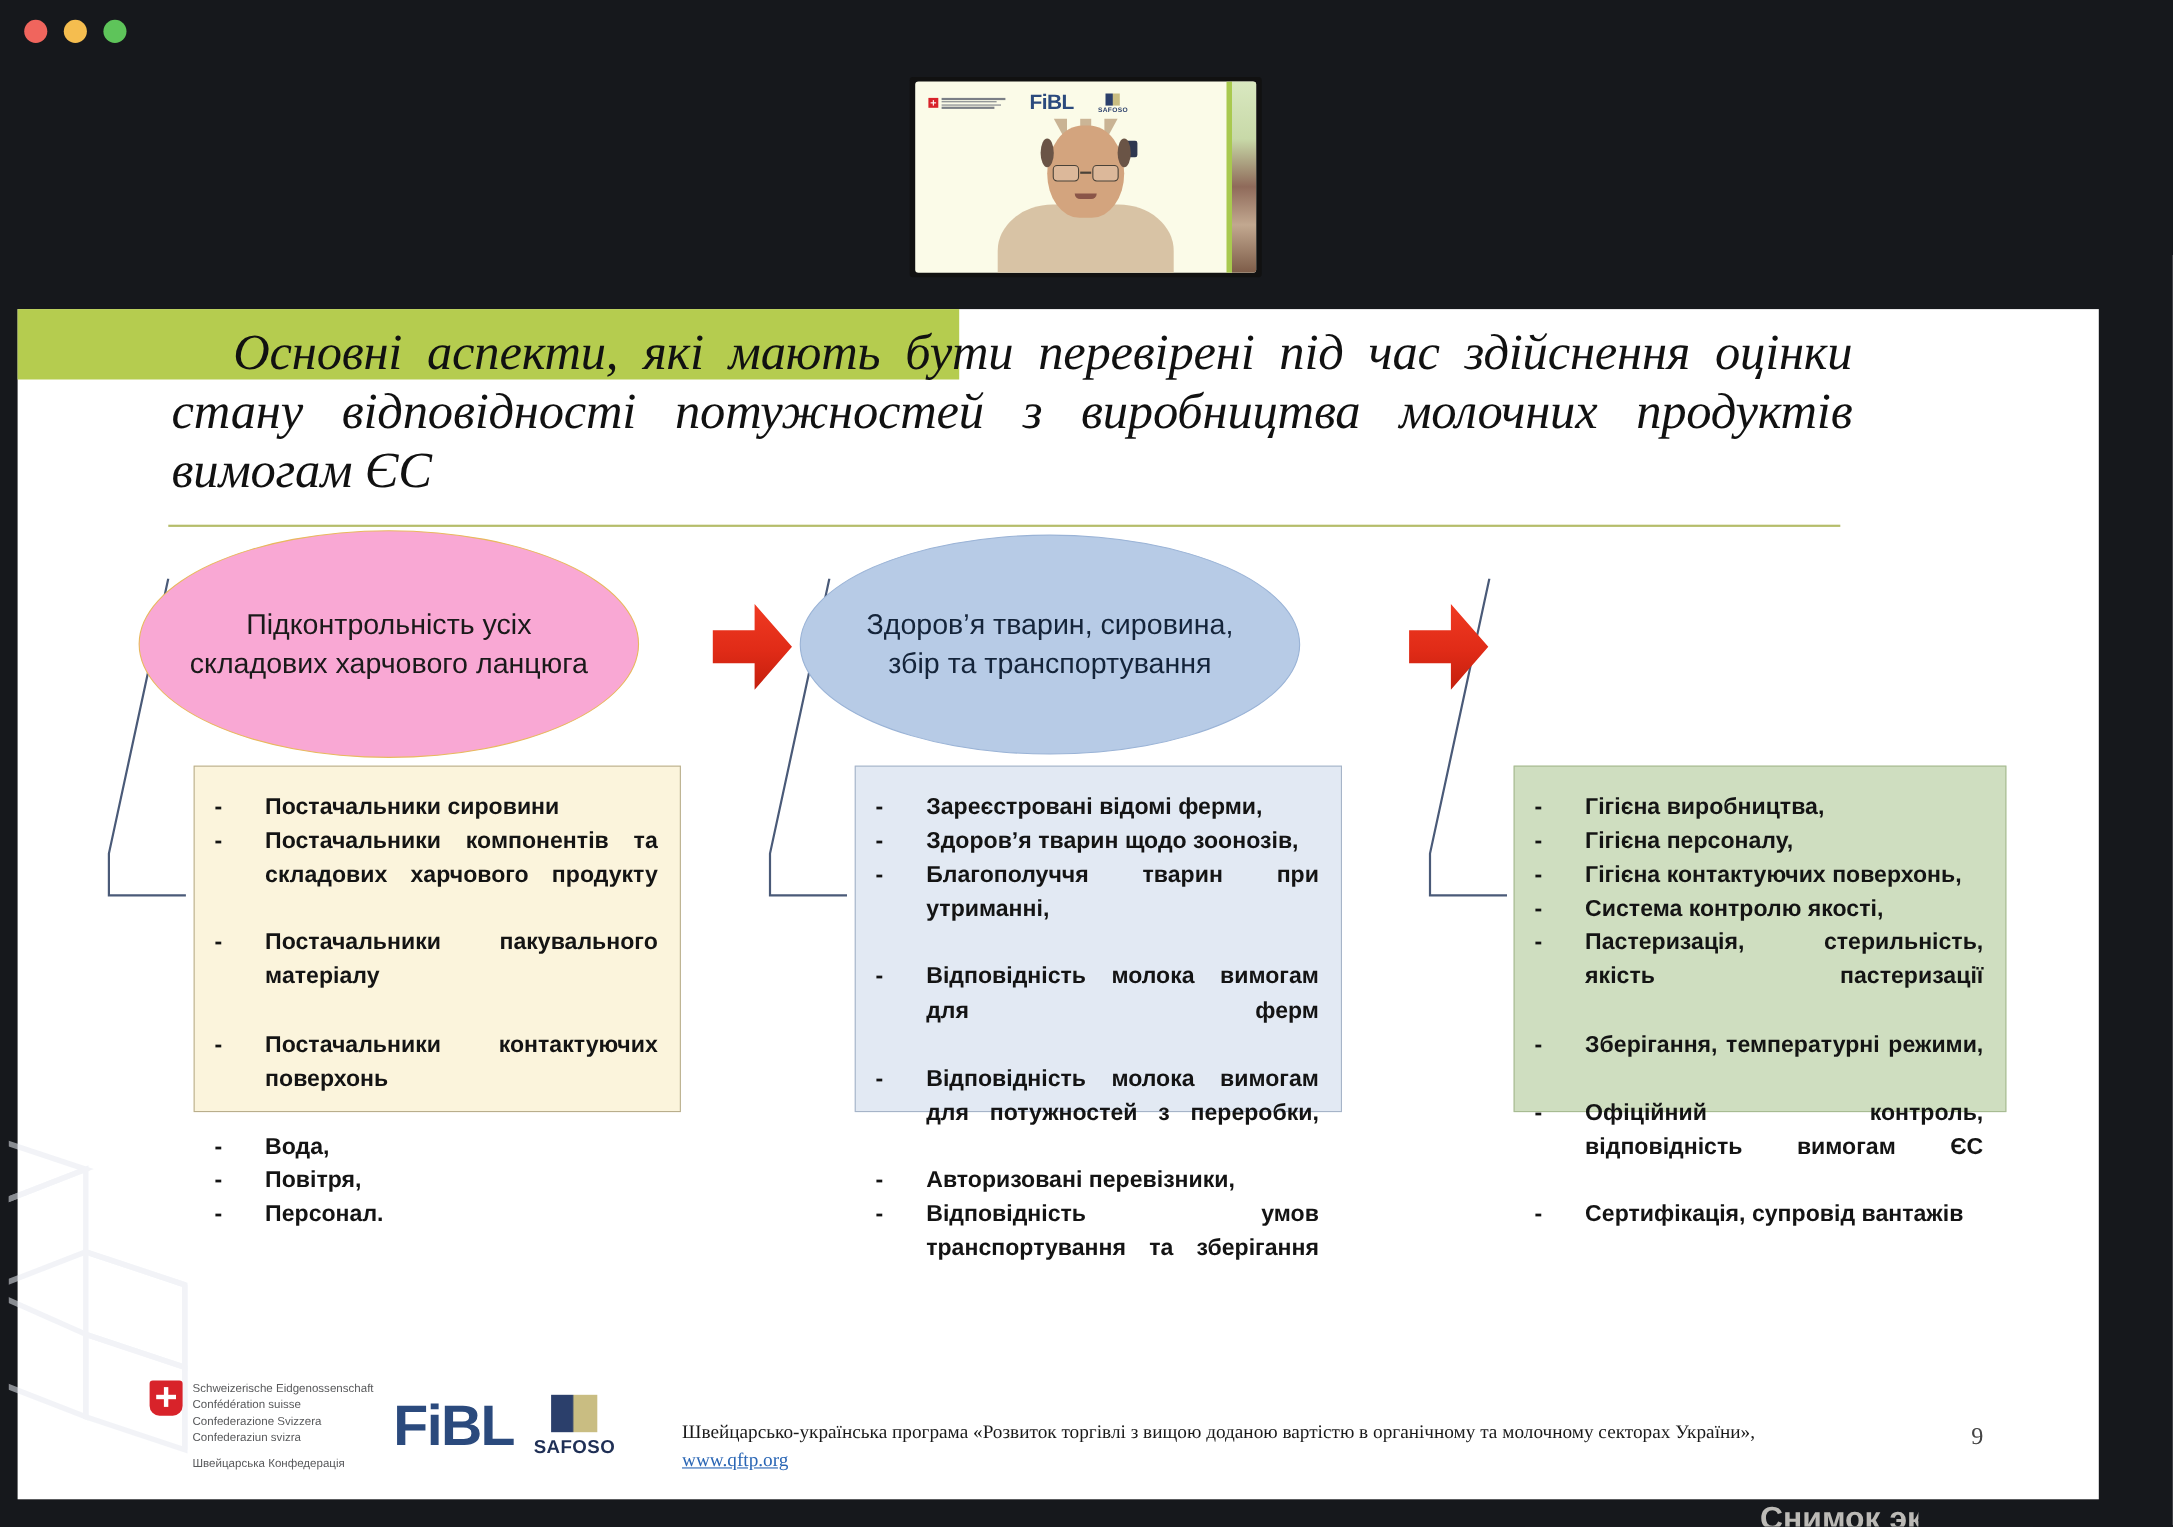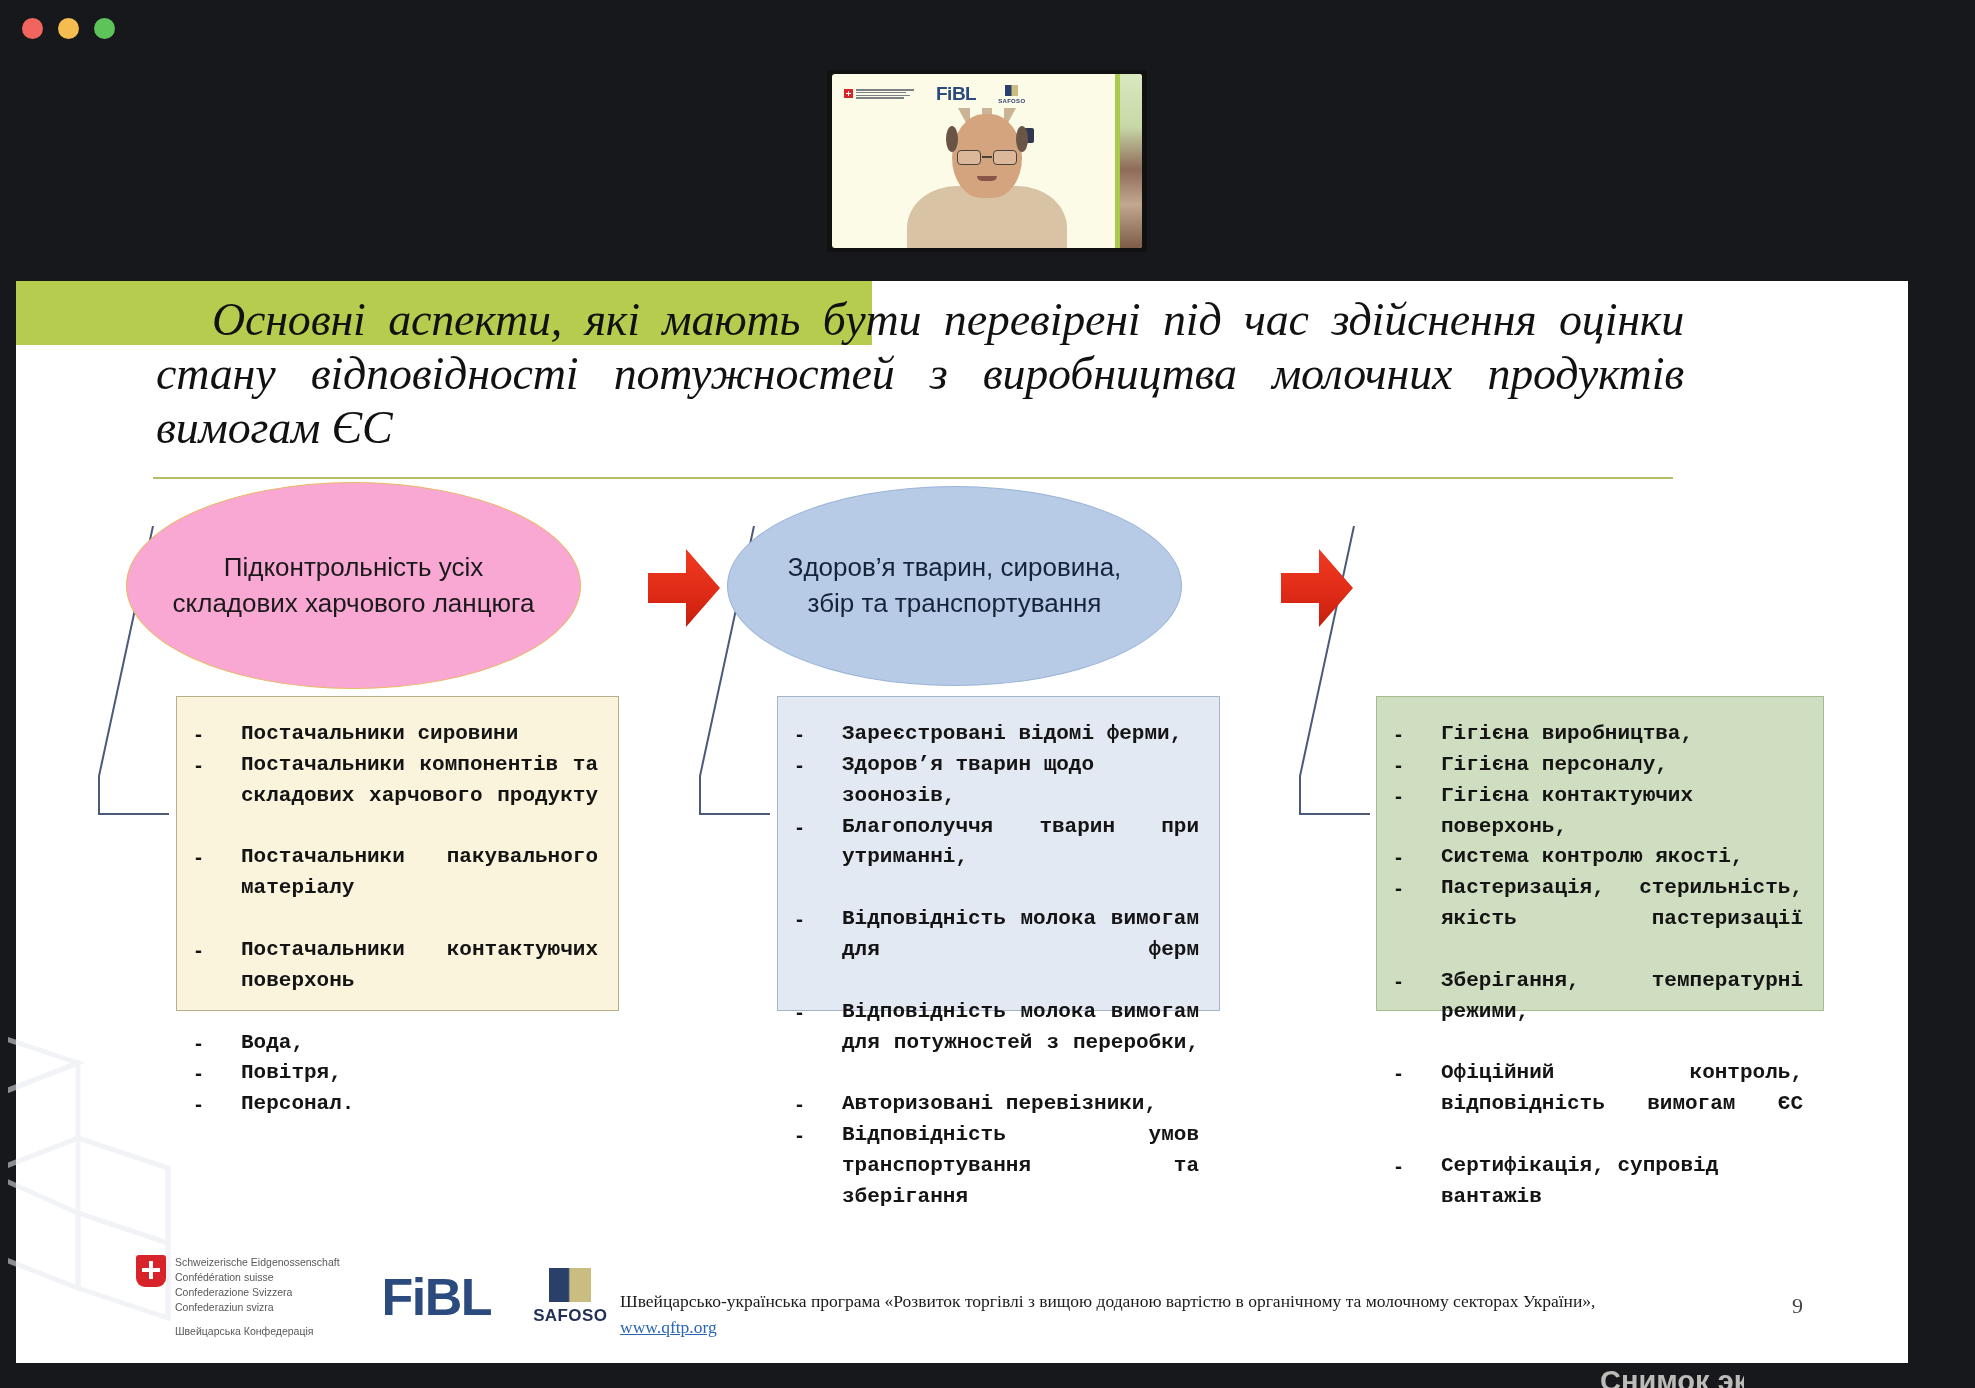--- a/index.html
+++ b/index.html
@@ -259,37 +259,36 @@
   }
   .li-dash {
     flex: none;
     width: 46px;
     color: #141414;
   }
   .li-text {
     flex: 1 1 auto;
     text-align: justify;
     text-justify: inter-word;
-    font-family: Liberation Mono, monospace;
   }
   .li-text::after {
     content: "";
     display: inline-block;
     width: 100%;
   }
   .li-text.nojustify { text-align: left; }
   .li-text.nojustify::after { display: none; }
 
   
   .footer-logos {
     position: absolute;
     left: 120px; bottom: 24px;
     display: flex;
     align-items: center;
-    gap: 42px;
+    gap: 18px;
   }
   .swiss-logo { display: flex; align-items: flex-start; gap: 9px; }
   .swiss-shield {
     width: 30px; height: 32px; background: #d8232a; position: relative; flex: none;
     border-radius: 3px 3px 9px 9px;
   }
   .swiss-shield::before, .swiss-shield::after { content:""; position:absolute; background:#fff; }
   .swiss-shield::before { left: 13px; top: 6px; width: 4px; height: 18px; }
   .swiss-shield::after  { top: 13px; left: 6px; height: 4px; width: 18px; }
   .swiss-text {

